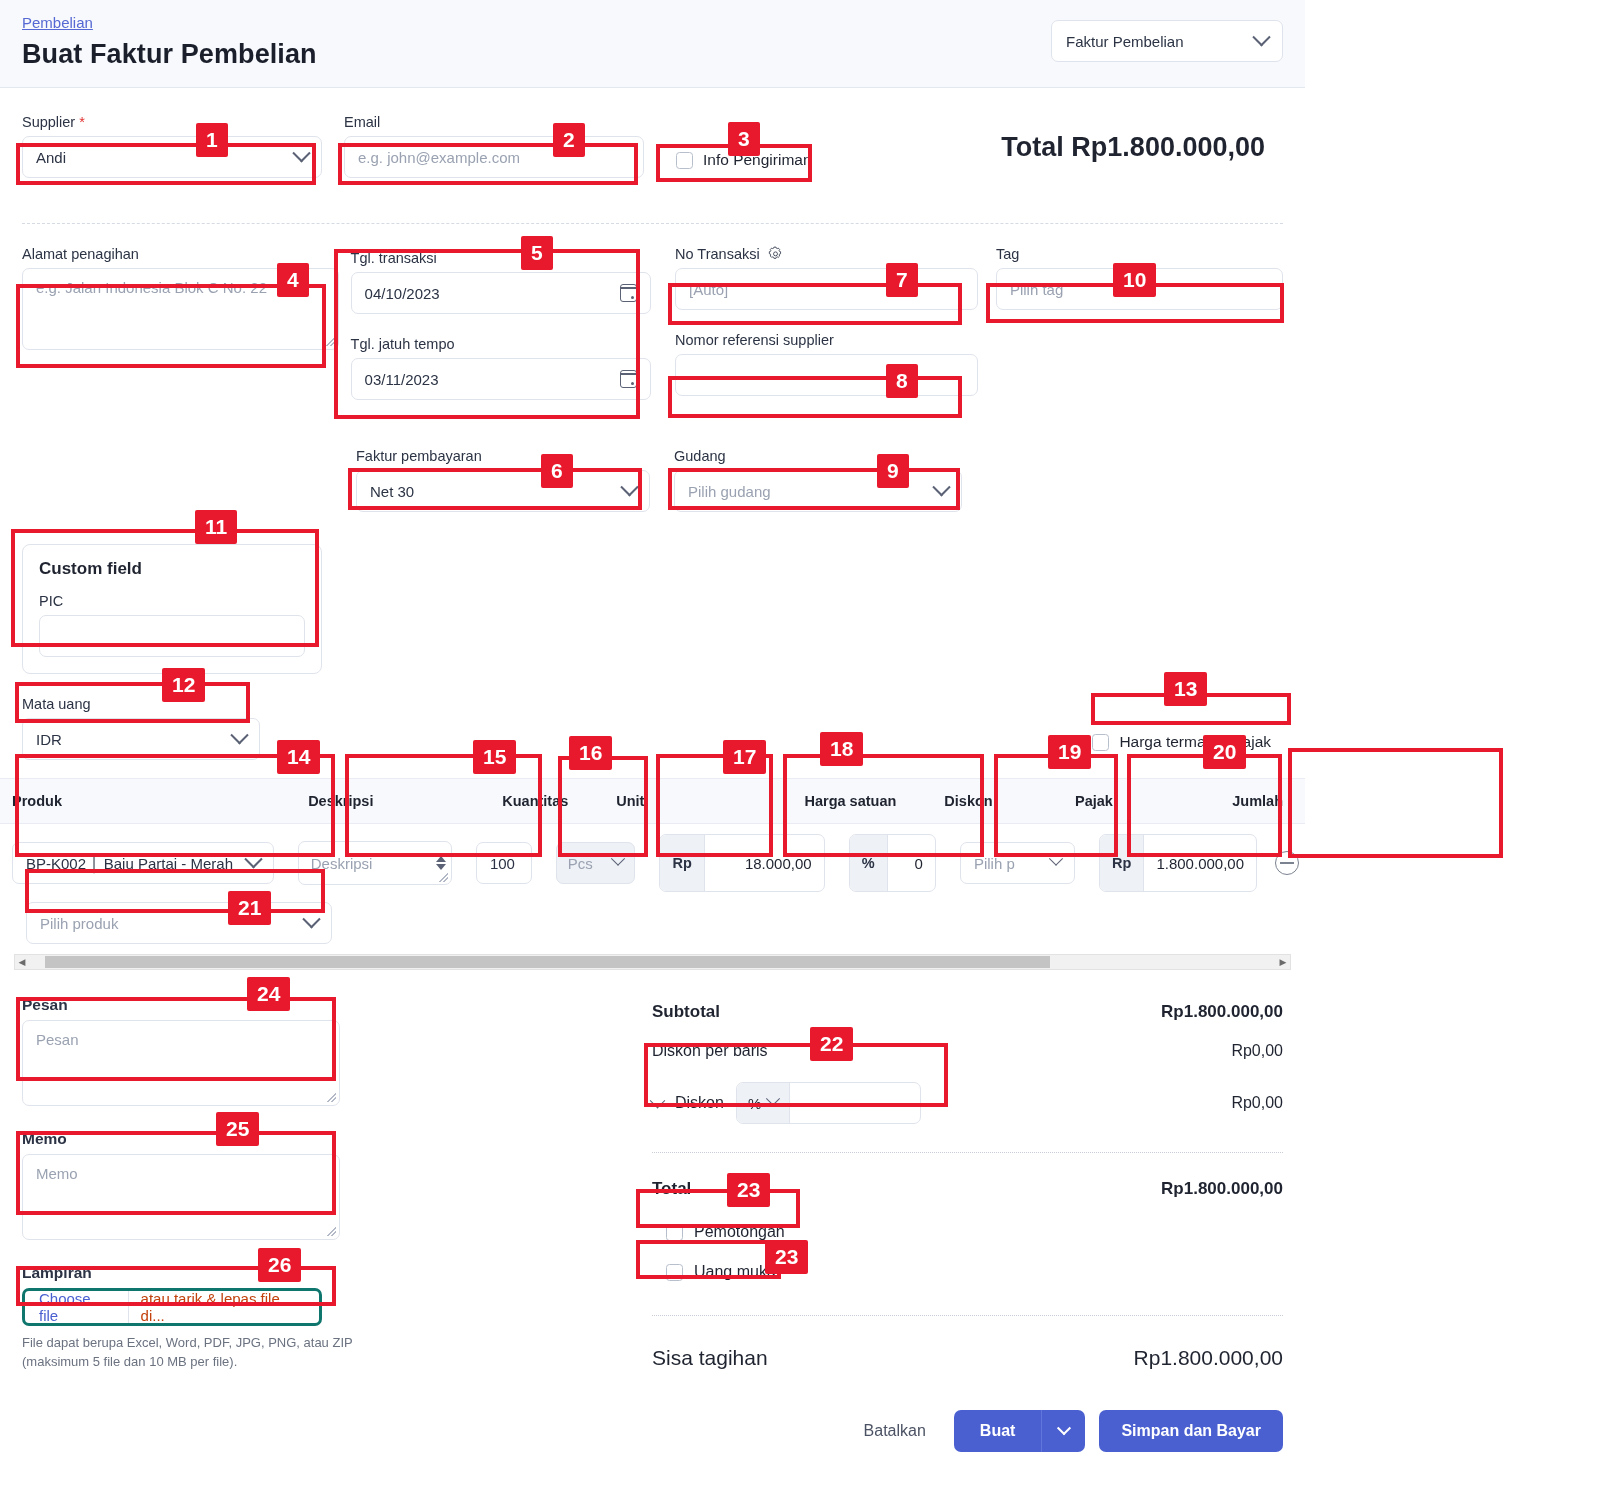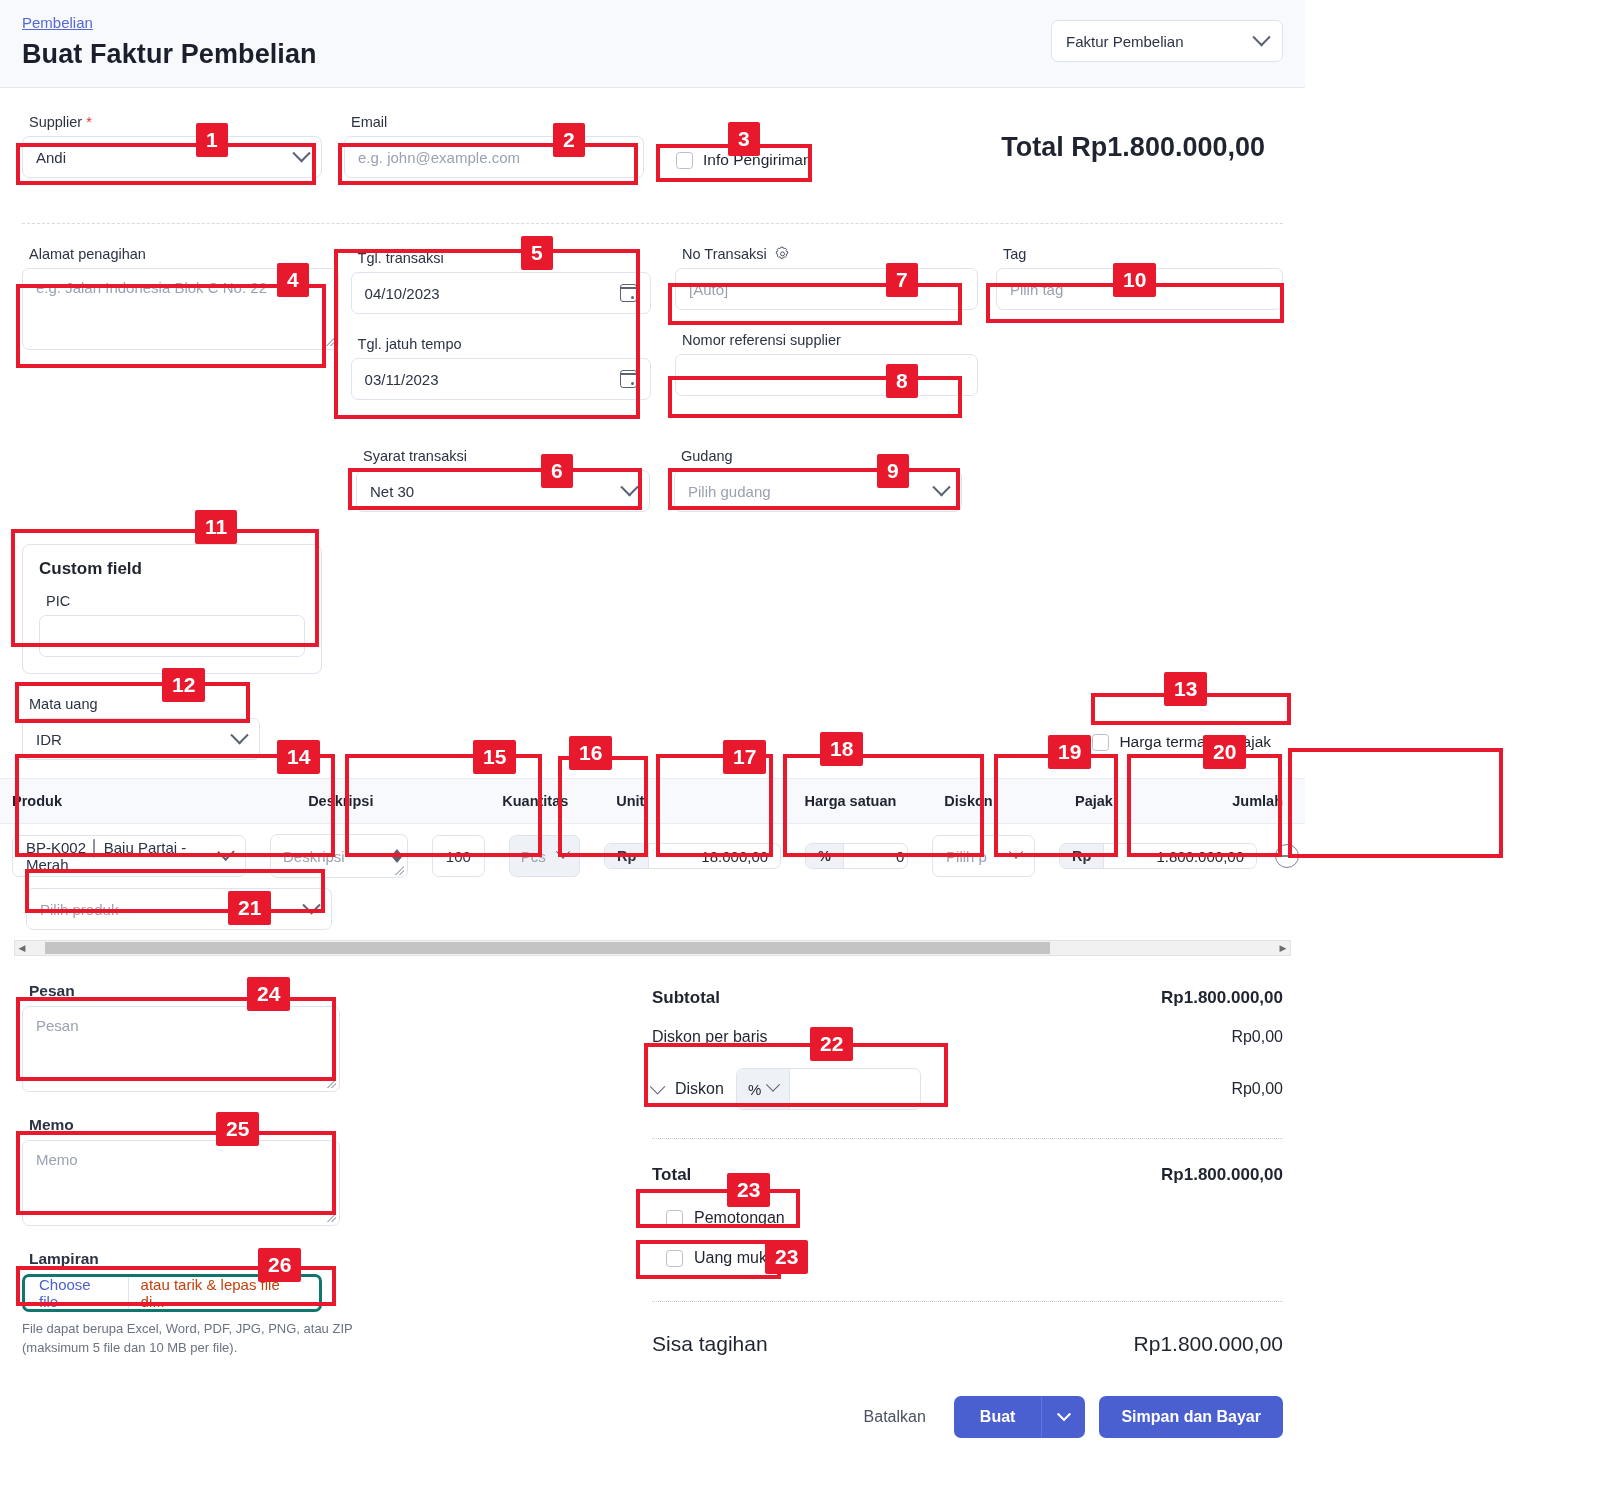--- a/index.html
+++ b/index.html
@@ -27,21 +27,21 @@
   .typesel {
     width:232px; height:42px; background:#fff; border:1px solid #dfe3eb; border-radius:7px;
     display:flex; align-items:center; padding:0 14px; font-size:15px; color:#2b3344;
     justify-content:space-between; margin-top:6px;
   }
   .chev { width:13px; height:13px; border-right:2px solid #5b6275; border-bottom:2px solid #5b6275;
           transform:rotate(45deg) translate(-3px,-3px); }
   .chev.sm { width:10px; height:10px; border-width:1.7px; }
 
   
-  .lbl { font-size:14.5px; color:#2b3344; margin-bottom:6px; display:block;margin-left:7px; }
+  .lbl { font-size:14.5px; color:#2b3344; margin-bottom:6px; display:block; }
   .req { color:#e03131; }
   .inp {
     border:1px solid #dfe3eb; border-radius:7px; background:#fff; height:42px;
     display:flex; align-items:center; padding:0 13px; font-size:15px; color:#2b3344;
   }
   .inp.ph, .ph { color:#9aa2b1; }
   .sel { justify-content:space-between; }
   .ta { border:1px solid #dfe3eb; border-radius:7px; background:#fff; padding:10px 13px;
         font-size:15px; color:#9aa2b1; position:relative; }
   .ta:after{ content:""; position:absolute; right:3px; bottom:3px; width:9px; height:9px;
@@ -76,21 +76,21 @@
   .cfttl { font-size:17px; font-weight:bold; margin-bottom:14px; }
 
   
   .ptbl { margin-top:18px; }
   .thead { display:flex; background:#f7f9fc; border-top:1px solid #e9edf3; border-bottom:1px solid #e9edf3;gap:24px; }
   .th { font-size:14.5px; font-weight:bold; color:#1f2430; padding:14px 12px; }
   .trow { display:flex; align-items:center; padding:10px 0; }
   .td { padding:0 12px; }
   .pfx { background:#eef1f6; border-right:1px solid #dfe3eb; height:100%;
          display:flex; align-items:center; padding:0 12px; font-weight:bold; font-size:14.5px; color:#2b3344; }
-  .money { display:flex; align-items:center; border:1px solid #dfe3eb; border-radius:7px; height:26px; overflow:hidden; background:#fff;gap:40px;}
+  .money { display:flex; align-items:center; border:1px solid #dfe3eb; border-radius:7px; height:58px; overflow:hidden; background:#fff;}
   .money .val{ flex:1; text-align:right; padding:0 12px; font-size:15px; }
   .spin { width:13px; display:flex; flex-direction:column; align-items:center; justify-content:center; gap:2px; }
   .tri-u{ width:0;height:0;border-left:5px solid transparent;border-right:5px solid transparent;border-bottom:6px solid #5b6275;}
   .tri-d{ width:0;height:0;border-left:5px solid transparent;border-right:5px solid transparent;border-top:6px solid #5b6275;}
   .minus { width:24px;height:24px;border:1.7px solid #7b8290;border-radius:50%;position:relative;flex:none;}
   .minus:after{content:"";position:absolute;left:4px;right:4px;top:10px;height:1.7px;background:#7b8290;}
 
   .hscroll { margin:0 14px 0 14px; height:16px; background:#f1f1f1; border:1px solid #e2e2e2;
              display:flex; align-items:center; position:relative; }
   .hthumb { position:absolute; left:30px; width:1005px; top:1px; bottom:1px; background:#c4c4c4; }
@@ -201,21 +201,21 @@
 
       <div style="width:310px; padding-left:18px">
         <span class="lbl">Tag</span>
         <div class="inp ph">Pilih tag</div>
       </div>
     </div>
 
     <div style="display:flex; margin-top:36px">
       <div style="width:322px"></div>
       <div style="width:318px;padding:0 12px">
-        <span class="lbl">Syarat transaksi</span>
+        <span class="lbl">Faktur pembayaran</span>
         <div class="inp sel">
           <span>Net 30</span>
           <span class="chev"></span>
         </div>
       </div>
       <div style="width:300px;padding-left:12px">
         <span class="lbl">Gudang</span>
         <div class="inp sel ph">
           <span>Pilih gudang</span>
           <span class="chev"></span>

